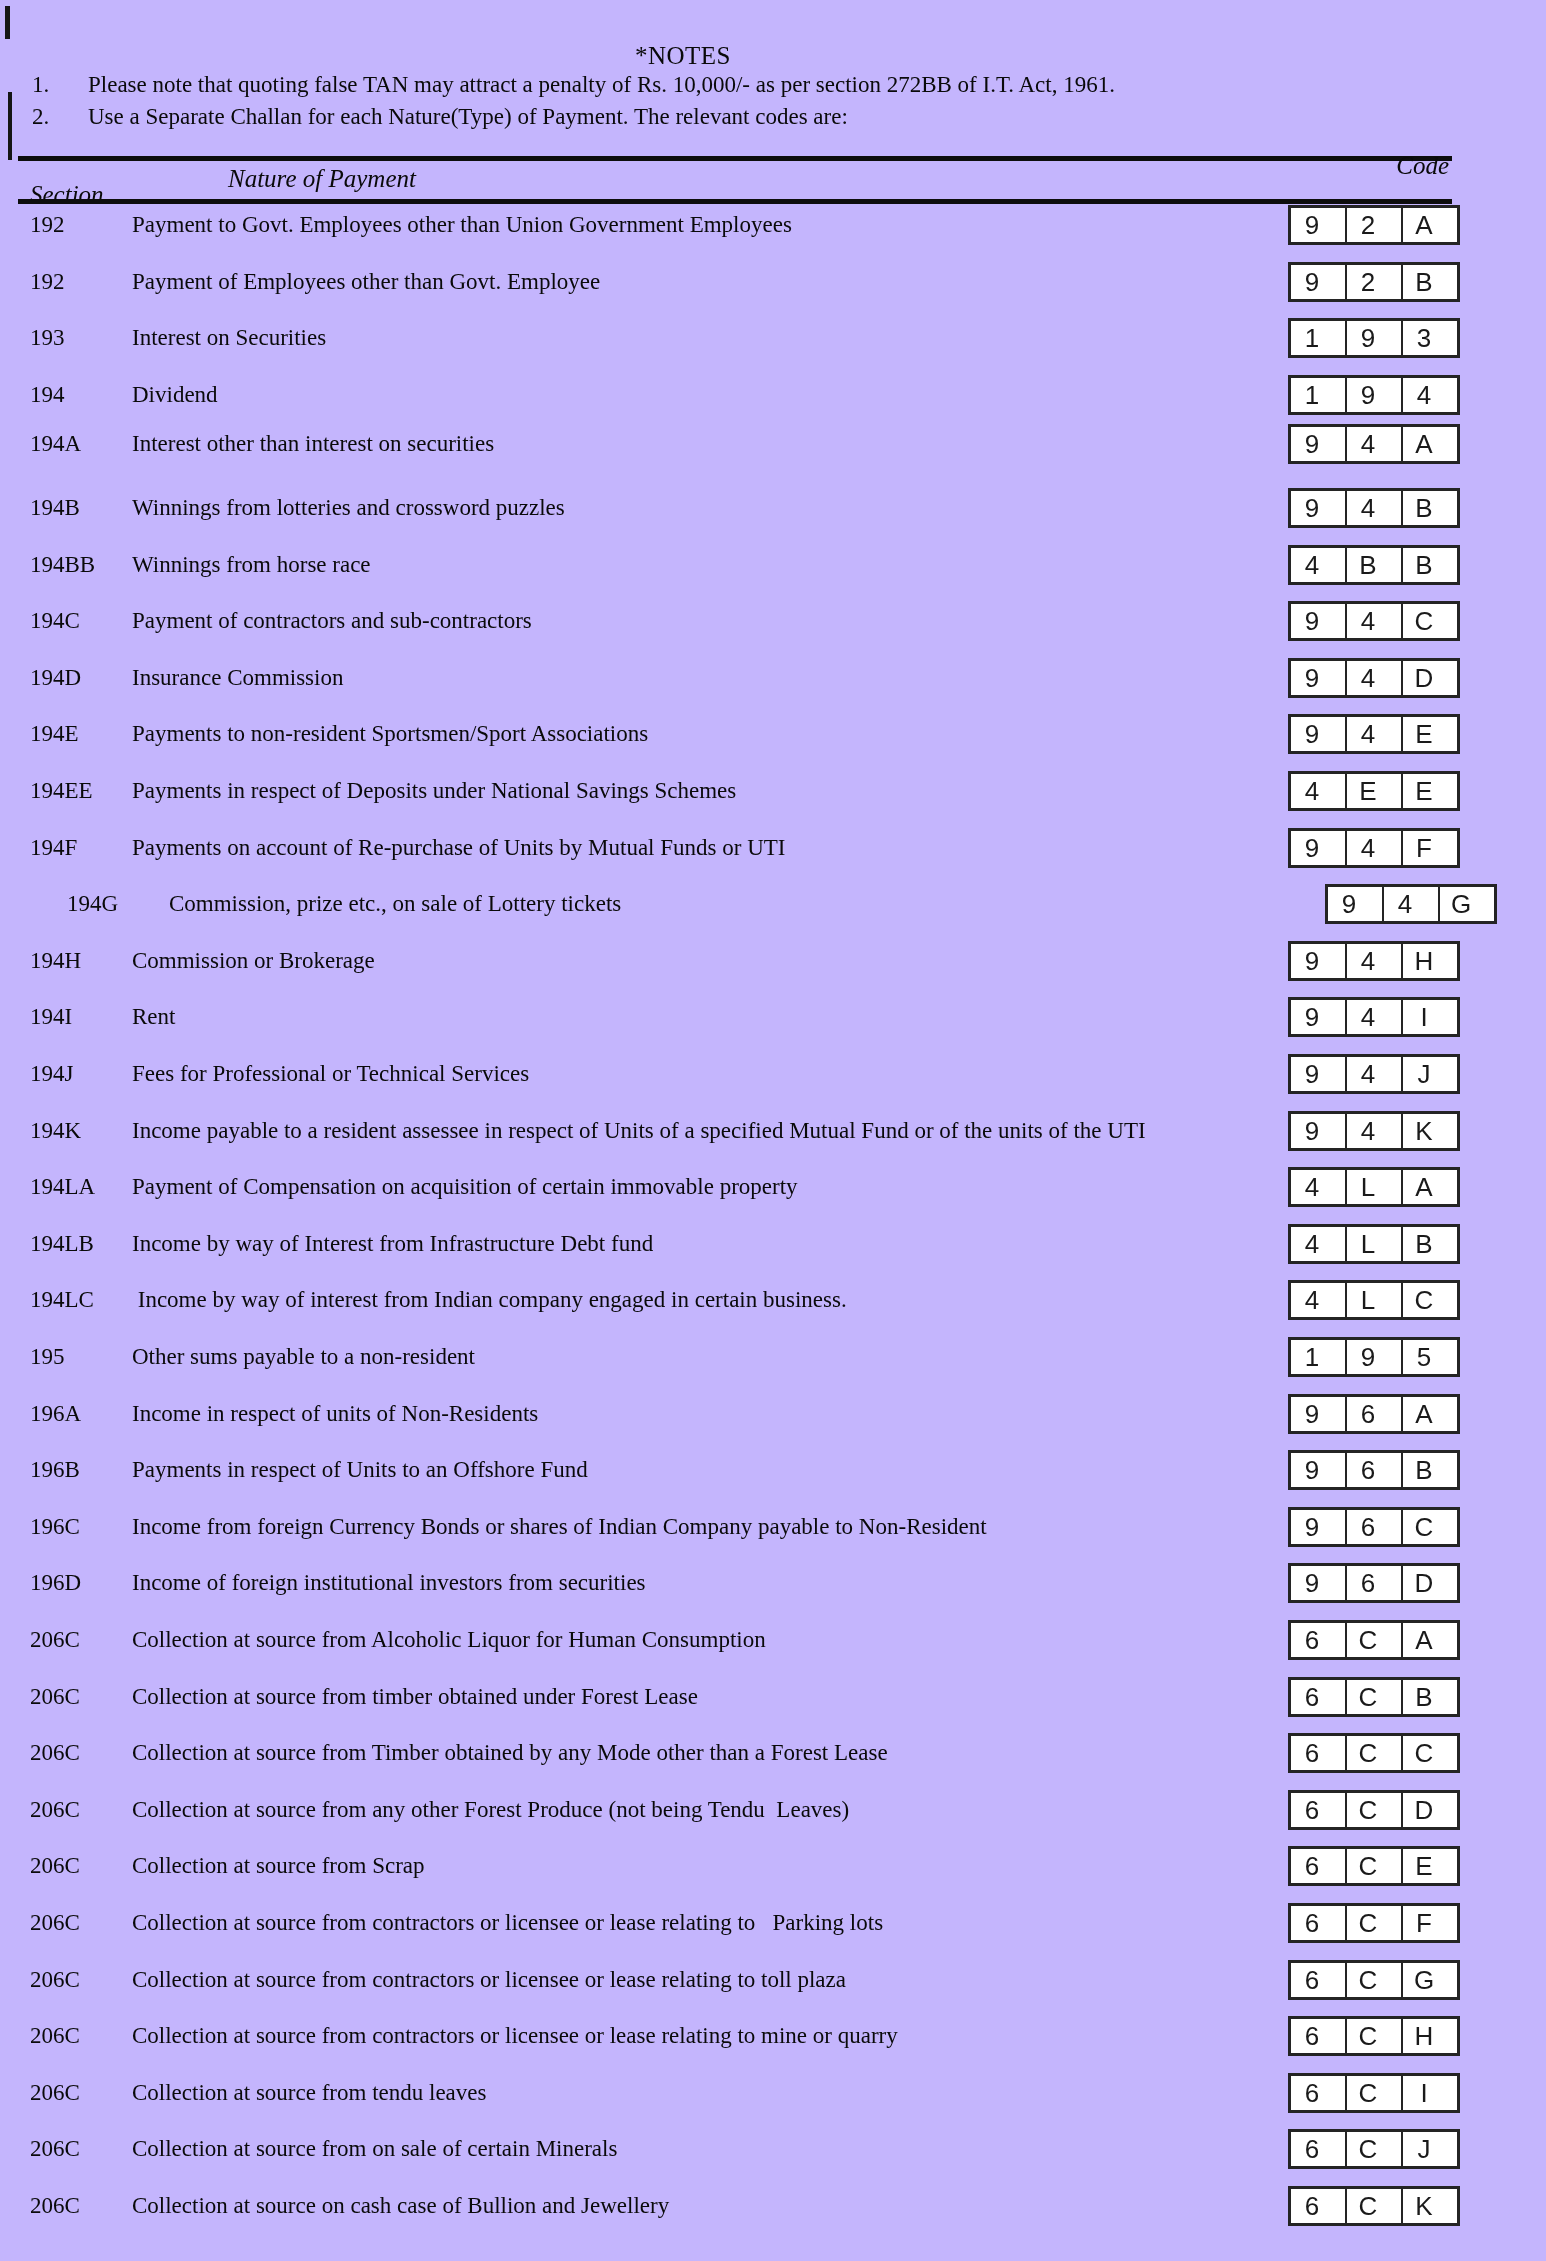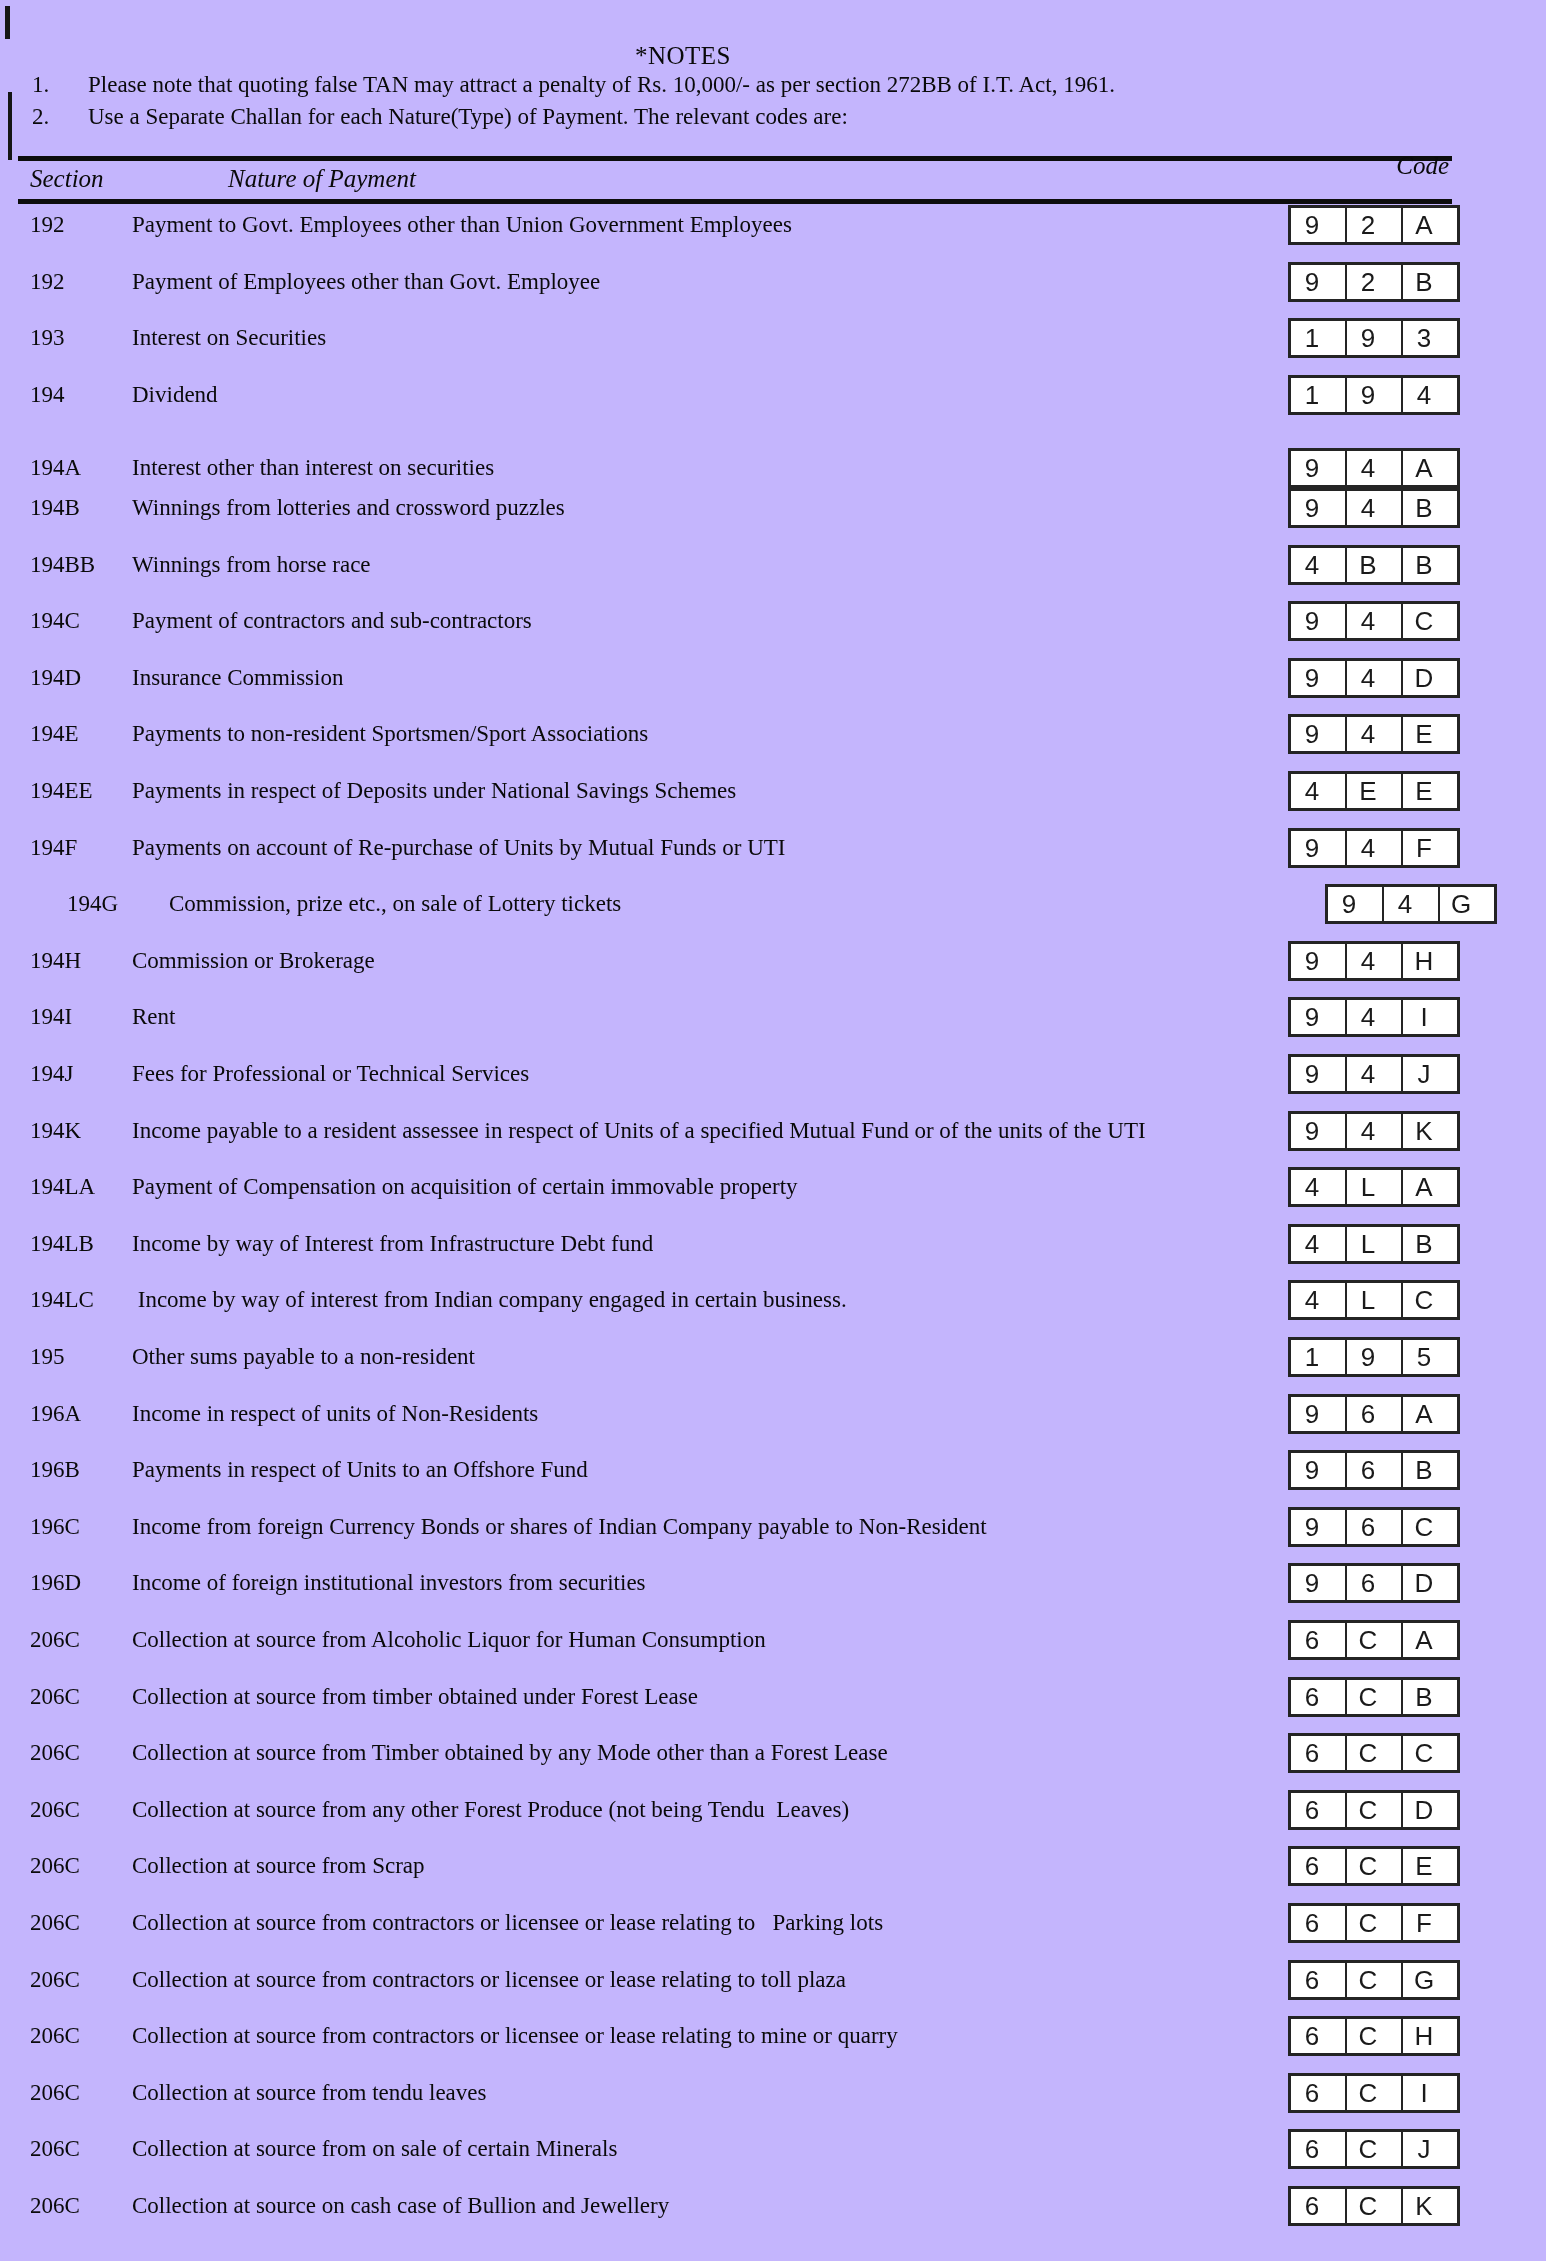--- a/index.html
+++ b/index.html
@@ -27,21 +27,21 @@
   .note-item.n1 { top: 72px; }
   .note-item.n2 { top: 104px; }
   .note-num { position: absolute; left: 32px; font-size: 23px; }
   .note-text { position: absolute; left: 88px; font-size: 23px; white-space: pre; }
 
   .rule { position: absolute; left: 18px; width: 1434px; height: 5px; background: #0d0d0d; }
   .rule-top { top: 156px; }
   .rule-header { top: 199px; }
 
   .th { position: absolute; font-style: italic; font-size: 25px; }
-  .th-section { left: 30px; top: 165px; }
+  .th-section { left: 30px; top: 181px; }
   .th-nature { left: 228px; top: 165px; }
   .th-code { left: 1277px; top: 152px; width: 172px; text-align: right; }
 
   .row { position: absolute; left: 0; width: 1546px; height: 40px; text-align: right; }
   .sec {
     position: absolute; left: 30px; top: 50%;
     transform: translateY(-50%);
     font-size: 23px; white-space: pre;
   }
   .nat {
@@ -127,21 +127,21 @@
   <div class="row" style="top: 375px;">
     <span class="sec">194</span>
     <span class="nat">Dividend</span>
     <span class="codebox">
       <span class="cell">1</span>
       <span class="cell">9</span>
       <span class="cell">4</span>
     </span>
   </div>
 
-  <div class="row" style="top: 448px;">
+  <div class="row" style="top: 424px;">
     <span class="sec">194A</span>
     <span class="nat">Interest other than interest on securities</span>
     <span class="codebox">
       <span class="cell">9</span>
       <span class="cell">4</span>
       <span class="cell">A</span>
     </span>
   </div>
 
   <div class="row" style="top: 488px;">

